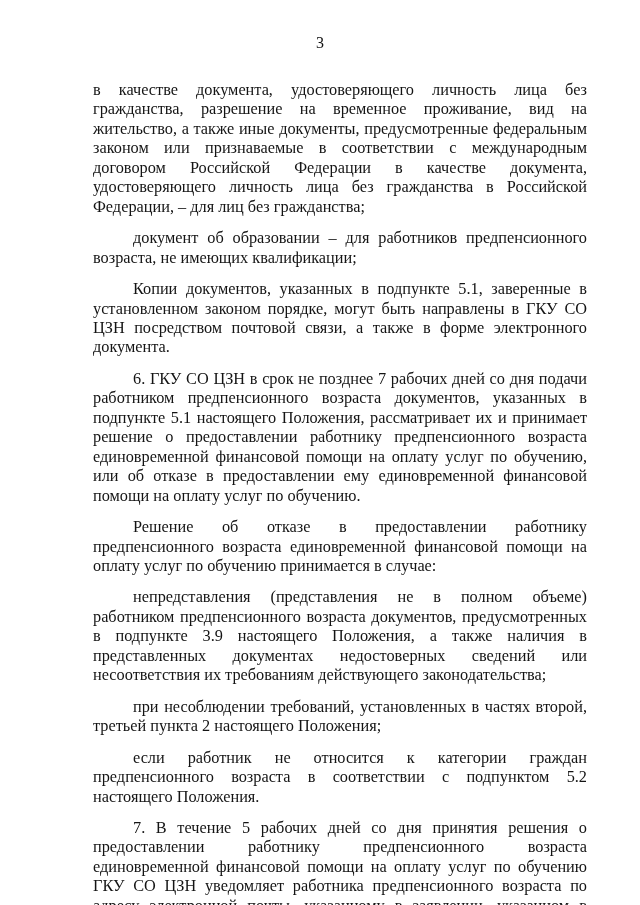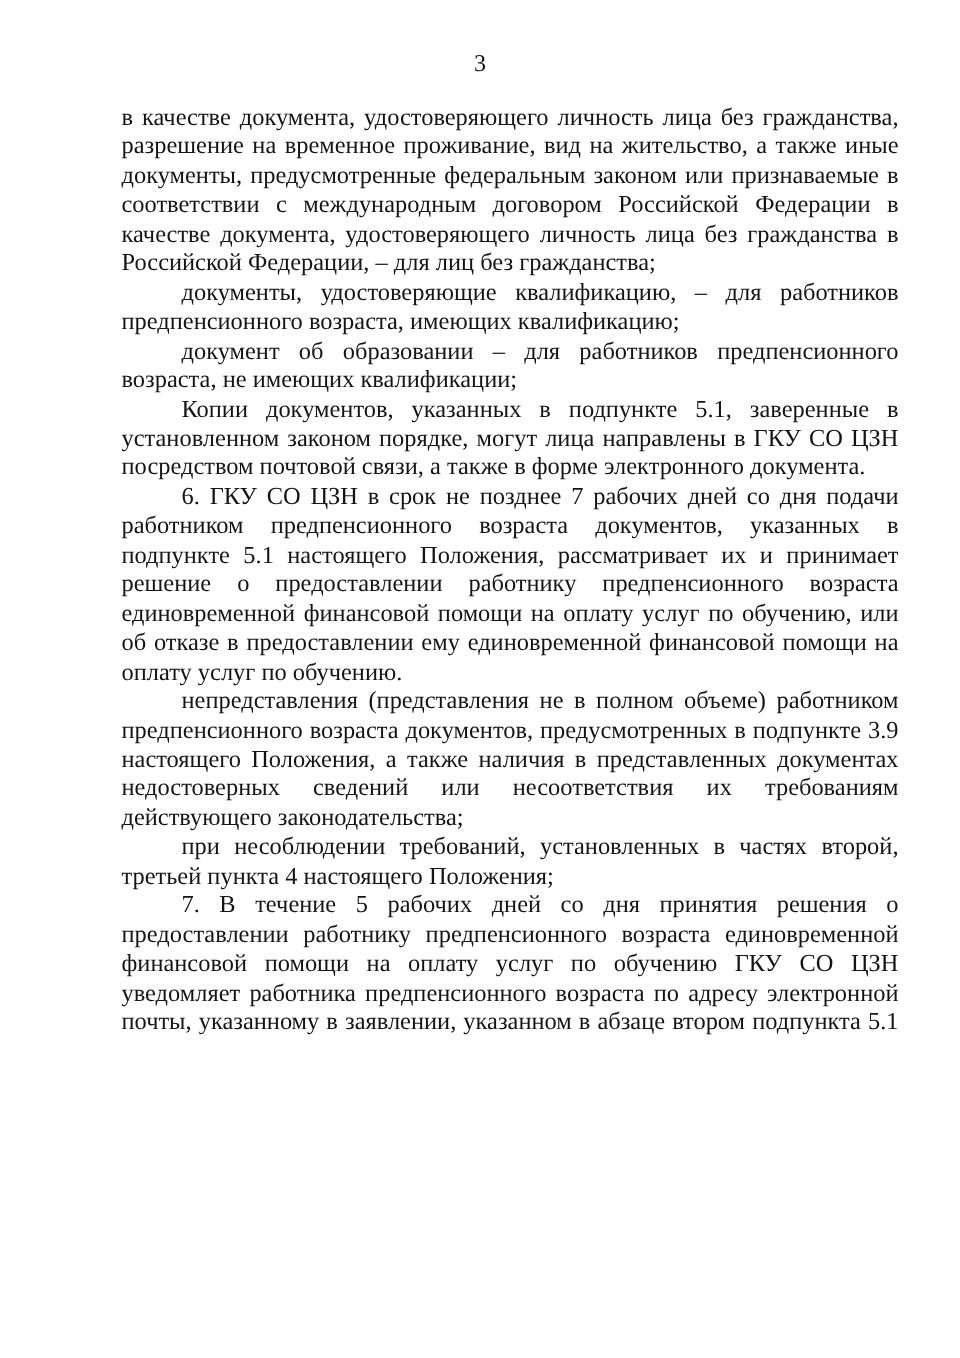--- a/index.html
+++ b/index.html
@@ -6,31 +6,32 @@
   body { width: 640px; height: 905px; position: relative; overflow: hidden; }
   .page-number {
     position: absolute; top: 34px; left: 0; width: 640px; text-align: center;
     font-family: "Liberation Serif", serif; font-size: 16px; color: #111;
   }
   .doc {
     position: absolute; top: 68px; left: 81px; width: 518px;
     font-family: "Liberation Serif", serif; font-size: 16.3px; line-height: 19.45px;
     color: #141414; text-align: justify; text-align-last: auto;
   }
-  .doc p { margin: 0; }
+  .doc p { margin: 12px; }
   .doc p.indent { text-indent: 40px; }
   .doc p.nolast { text-align-last: justify; }
 </style>
 </head>
 <body>
 
 <div class="page-number">3</div>
 
 <div class="doc">
   <p>в качестве документа, удостоверяющего личность лица без гражданства, разрешение на временное проживание, вид на жительство, а также иные документы, предусмотренные федеральным законом или признаваемые в соответствии с международным договором Российской Федерации в качестве документа, удостоверяющего личность лица без гражданства в Российской Федерации, – для лиц без гражданства;</p>
-  <p class="indent">документы, удостоверяющие квалификацию, – для работников предпенсионного возраста, имеющих квалификацию;</p>
   <p class="indent">документ об образовании – для работников предпенсионного возраста, не имеющих квалификации;</p>
-  <p class="indent">Копии документов, указанных в подпункте 5.1, заверенные в установленном законом порядке, могут лица направлены в ГКУ СО ЦЗН посредством почтовой связи, а также в форме электронного документа.</p>
+  <p class="indent">Копии документов, указанных в подпункте 5.1, заверенные в установленном законом порядке, могут быть направлены в ГКУ СО ЦЗН посредством почтовой связи, а также в форме электронного документа.</p>
   <p class="indent">6. ГКУ СО ЦЗН в срок не позднее 7 рабочих дней со дня подачи работником предпенсионного возраста документов, указанных в подпункте 5.1 настоящего Положения, рассматривает их и принимает решение о предоставлении работнику предпенсионного возраста единовременной финансовой помощи на оплату услуг по обучению, или об отказе в предоставлении ему единовременной финансовой помощи на оплату услуг по обучению.</p>
+  <p class="indent">Решение об отказе в предоставлении работнику предпенсионного возраста единовременной финансовой помощи на оплату услуг по обучению принимается в случае:</p>
   <p class="indent">непредставления (представления не в полном объеме) работником предпенсионного возраста документов, предусмотренных в подпункте 3.9 настоящего Положения, а также наличия в представленных документах недостоверных сведений или несоответствия их требованиям действующего законодательства;</p>
-  <p class="indent">при несоблюдении требований, установленных в частях второй, третьей пункта 4 настоящего Положения;</p>
+  <p class="indent">при несоблюдении требований, установленных в частях второй, третьей пункта 2 настоящего Положения;</p>
+  <p class="indent">если работник не относится к категории граждан предпенсионного возраста в соответствии с подпунктом 5.2 настоящего Положения.</p>
   <p class="indent nolast">7. В течение 5 рабочих дней со дня принятия решения о предоставлении работнику предпенсионного возраста единовременной финансовой помощи на оплату услуг по обучению ГКУ СО ЦЗН уведомляет работника предпенсионного возраста по адресу электронной почты, указанному в заявлении, указанном в абзаце втором подпункта 5.1</p>
 </div>
 
 </body></html>

